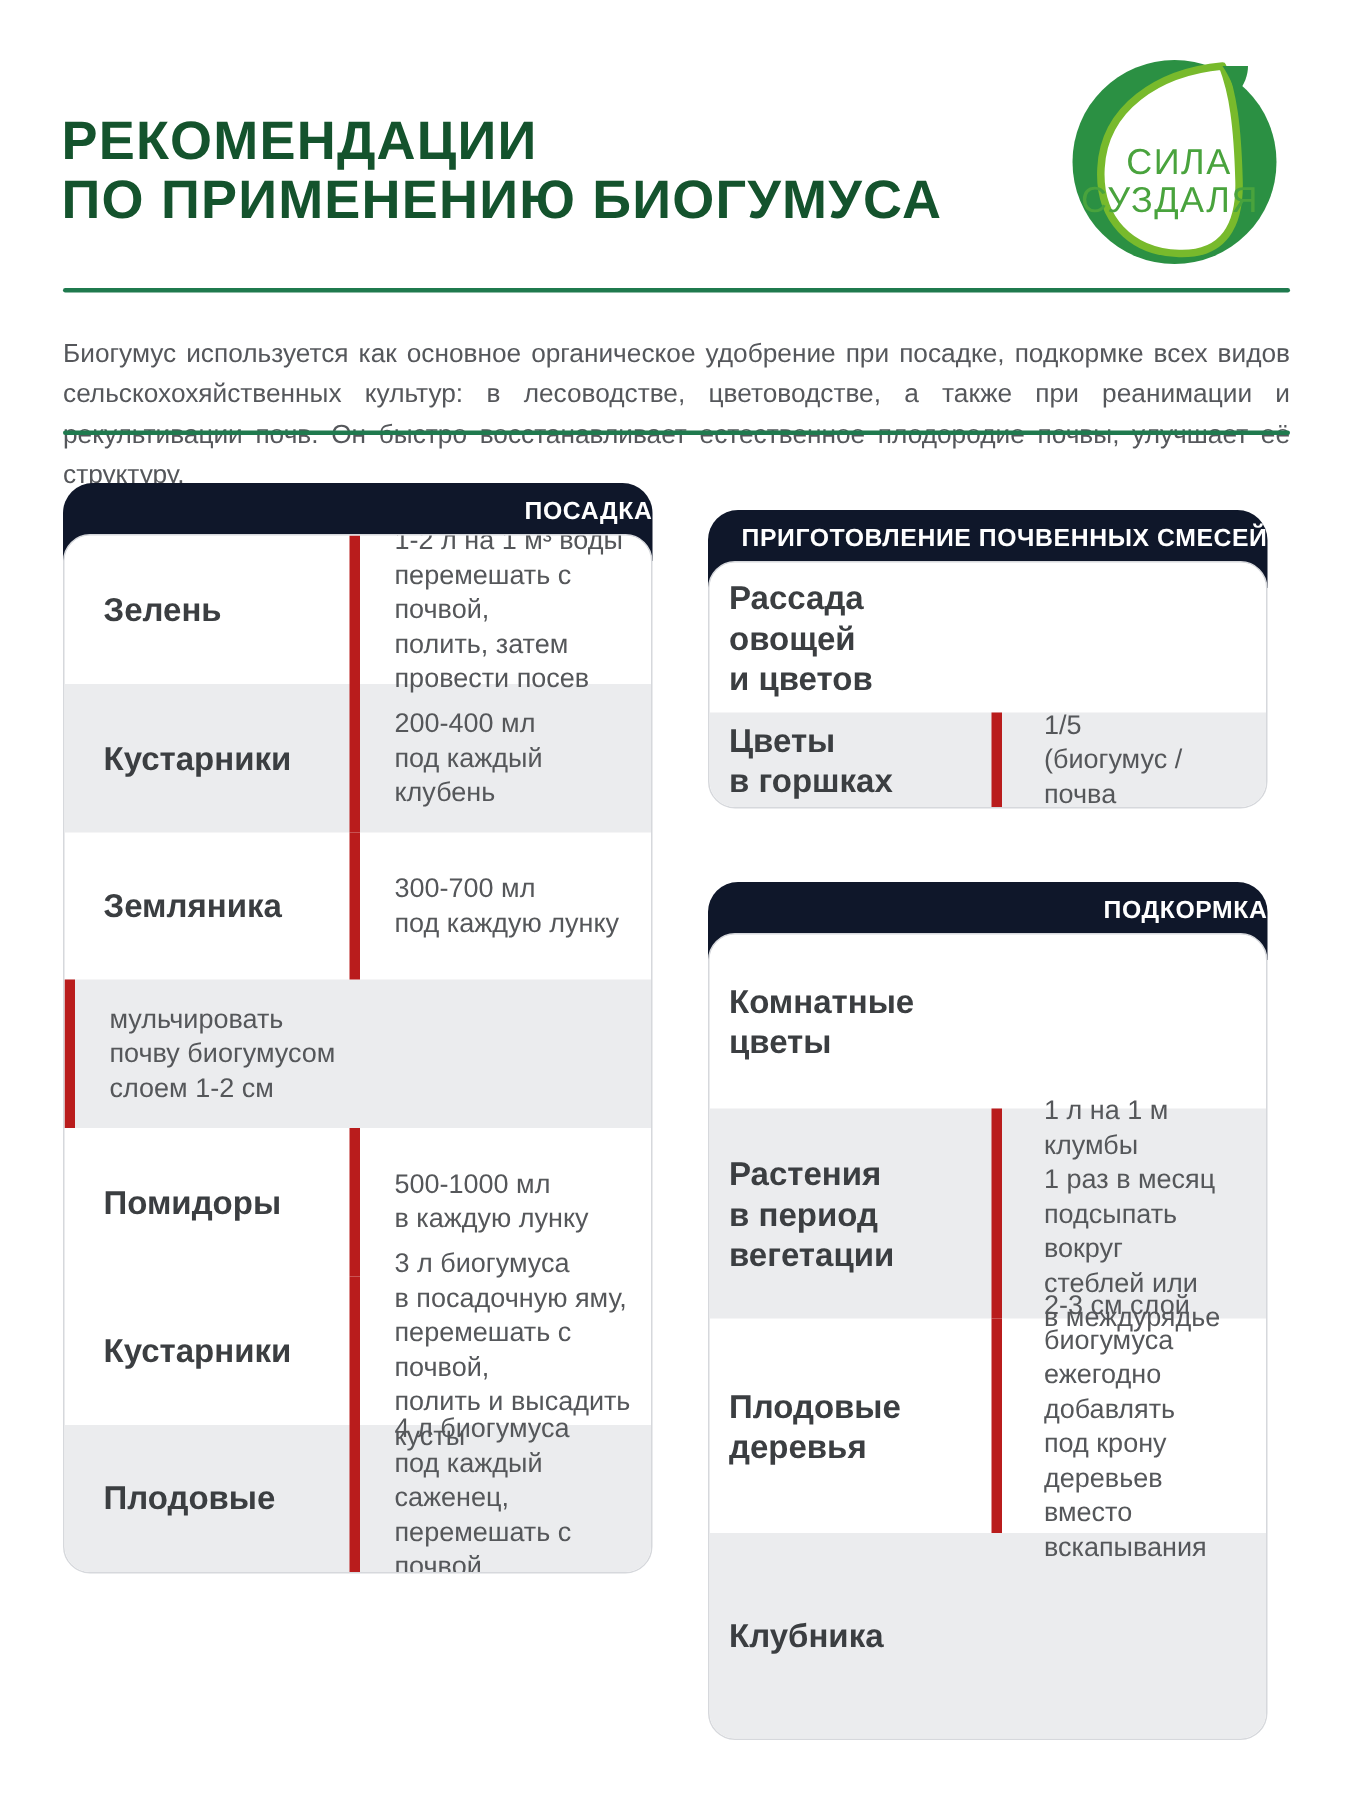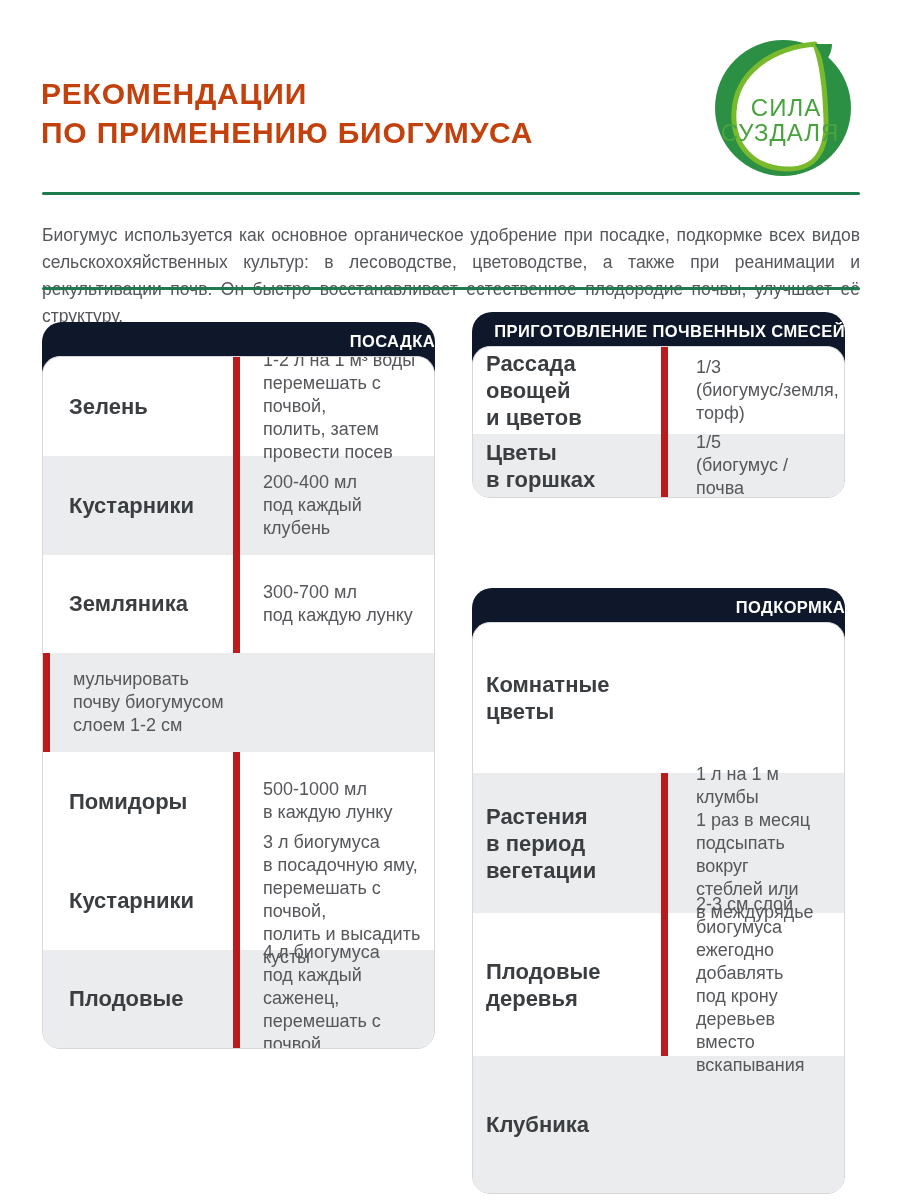--- a/index.html
+++ b/index.html
@@ -3,22 +3,22 @@
 <meta charset="utf-8">
 <style>
   html,body{margin:0;padding:0;background:#ffffff;}
   .poster{
     position:relative;width:900px;height:1200px;background:#ffffff;overflow:hidden;
     font-family:"Liberation Sans","DejaVu Sans",sans-serif;
   }
   
   .title{
     position:absolute;left:41px;top:74px;
-    font-size:30px;font-weight:bold;line-height:39px;letter-spacing:0.8px;
-    color:#c2410c;
+    font-size:36px;font-weight:bold;line-height:39px;letter-spacing:0.8px;
+    color:#14532d;
   }
   .logo{position:absolute;left:710px;top:34px;width:146px;height:146px;}
   
   .rule{position:absolute;left:42px;width:818px;height:3px;background:#1F7A4E;border-radius:2px;}
   .rule.r1{top:192px;}
   .rule.r2{top:287px;}
   .intro{
     position:absolute;left:42px;top:204px;width:818px;
     font-size:17.5px;line-height:27px;color:#55575B;text-align:justify;
   }
@@ -40,27 +40,27 @@
   .row.alt{background:#EBECEE;}
   .cell{display:flex;flex-direction:column;justify-content:center;box-sizing:border-box;white-space:pre-line;}
   .cell.name{font-weight:bold;font-size:22px;line-height:27px;color:#3B3E41;}
   .cell.value{flex:1;border-left:7px solid #b91c1c;font-size:18px;line-height:23px;color:#55575A;}
   
   .card.posadka{left:42px;top:322px;width:393px;}
   .posadka .row{height:98.75px;}
   .posadka .cell.name{width:190px;padding-left:26px;}
   .posadka .cell.value{padding-left:23px;padding-right:4px;}
   
-  .card.smesi{left:472px;top:312px;width:373px;}
+  .card.smesi{left:472px;top:340px;width:373px;}
   .card.podkormka{left:472px;top:588px;width:373px;}
   .smesi .cell.name,.podkormka .cell.name{width:188px;padding-left:13px;}
   .smesi .cell.value,.podkormka .cell.value{padding-left:28px;padding-right:4px;}
-  .smesi .row.h1{height:87px;}
+  .smesi .row.h1{height:100px;}
   .smesi .row.h2{height:63px;}
-  .podkormka .row.h1{height:150px;gap:16px;}
+  .podkormka .row.h1{height:116px;gap:16px;}
   .podkormka .row.h2{height:140px;}
   .podkormka .row.h3{height:143px;}
   .podkormka .row.h4{height:137px;}
 </style>
 </head>
 <body>
 
 <div class="poster">
 
   <div class="title">
@@ -134,23 +134,20 @@
   </div>
 
   <div class="card smesi">
     <div class="card-head">
       <span>ПРИГОТОВЛЕНИЕ ПОЧВЕННЫХ СМЕСЕЙ</span>
     </div>
     <div class="card-body">
       <div class="row h1">
         <div class="cell name">Рассада овощей
 и цветов</div>
-        <div class="cell value">1/3
-(биогумус/земля,
-торф)</div>
       </div>
       <div class="row alt h2">
         <div class="cell name">Цветы
 в горшках</div>
         <div class="cell value">1/5
 (биогумус / почва</div>
       </div>
     </div>
   </div>
 

